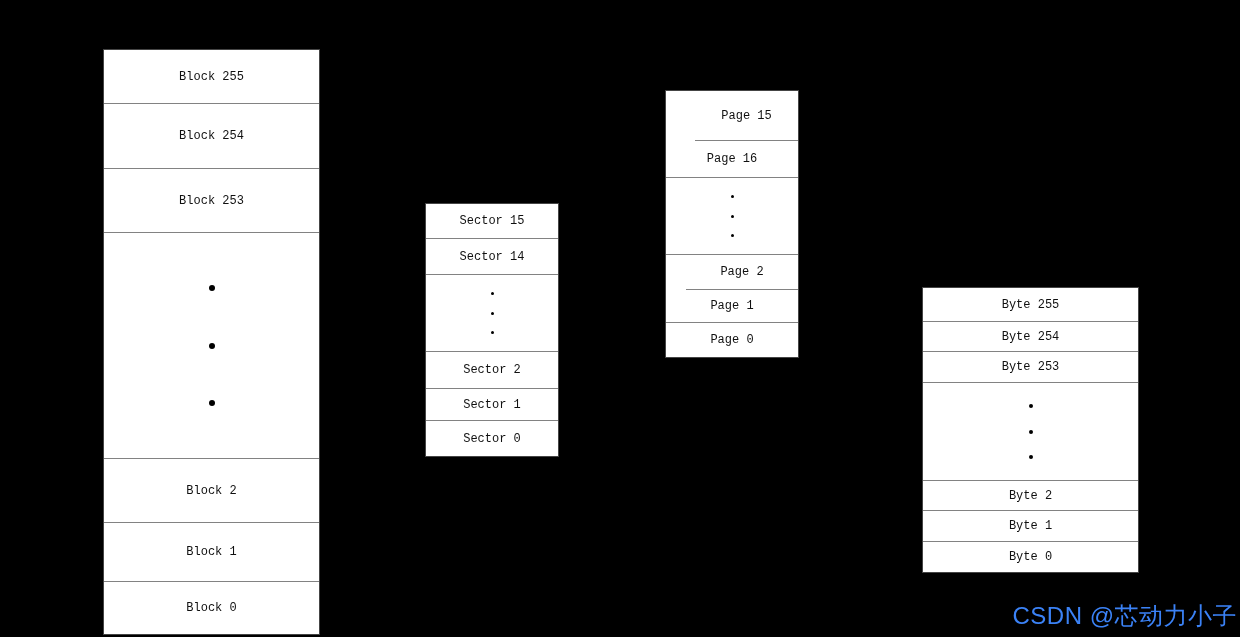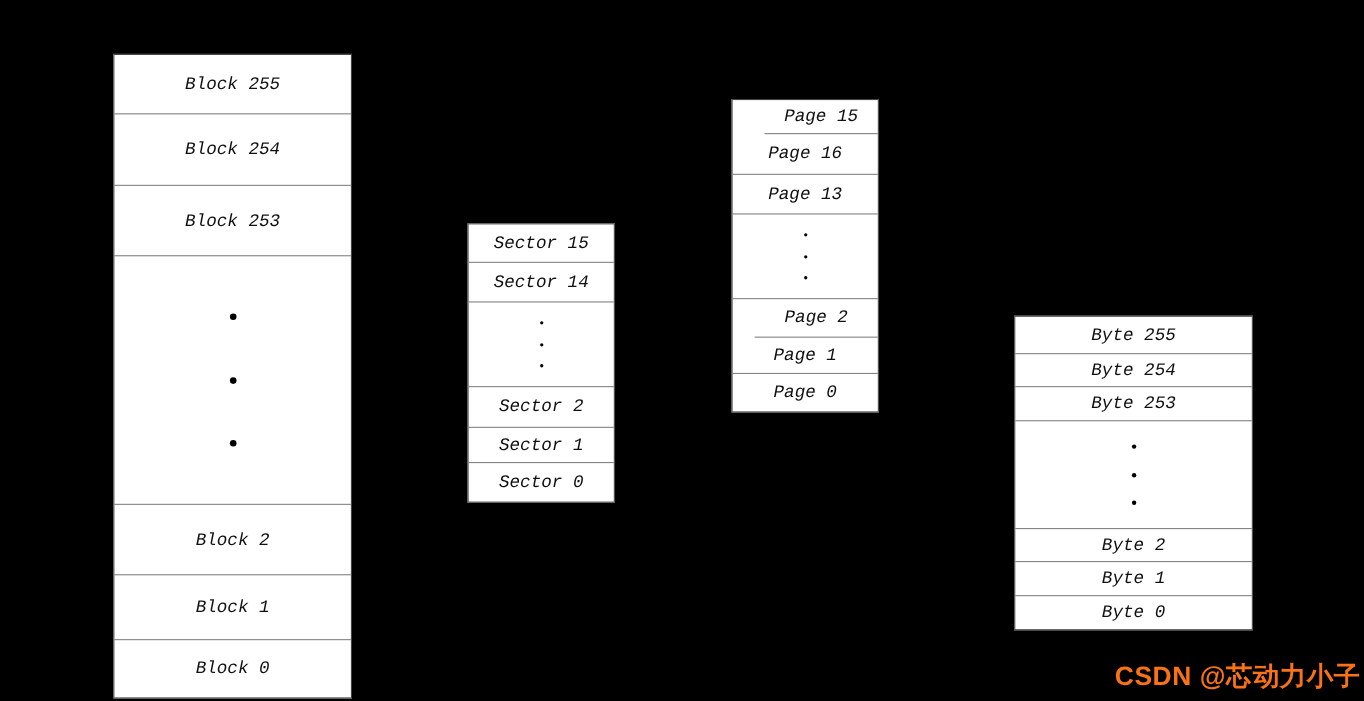--- a/index.html
+++ b/index.html
@@ -17,24 +17,23 @@
     box-sizing: content-box;
     background: var(--cell-fill, #fff);
     border: 1px solid var(--outer, #454545);
   }
   .cell {
     box-sizing: border-box;
     border-bottom: 1px solid var(--sep, #828282);
     display: flex;
     align-items: center;
     justify-content: center;
-    font-size: 16px;
+    font-size: 12px;
     color: var(--txt, #111);
     white-space: pre;
-    font-style: italic;
   }
   .cell:last-child { border-bottom: none; }
   .cell.dots {
     flex-direction: column;
     justify-content: space-evenly;
   }
   .dot {
     background: #000;
     border-radius: 50%;
     flex: 0 0 auto;
@@ -47,42 +46,41 @@
     font-size: 24px;
     font-weight: 500;
     letter-spacing: 0.5px;
     line-height: 30px;
   }
 </style>
 </head>
 <body>
 
 <div id="canvas" style="width: 1240px; height: 637px; background: rgb(0, 0, 0);">
-  <div class="watermark" style="color: #f97316; font-weight: bold;">CSDN @芯动力小子</div>
+  <div class="watermark" style="color: #3b82f6;">CSDN @芯动力小子</div>
 <div class="col" style="left: 103px; top: 49px; width: 215px;">
       <div class="cell" style="height: 54px;">Block 255</div>
       <div class="cell" style="height: 65px;">Block 254</div>
       <div class="cell" style="height: 64px;">Block 253</div>
       <div class="cell dots" style="height: 226px;"><span class="dot" style="height: 6px; width: 6px;"></span><span class="dot" style="height: 6px; width: 6px;"></span><span class="dot" style="height: 6px; width: 6px;"></span></div>
       <div class="cell" style="height: 64px;">Block 2</div>
       <div class="cell" style="height: 59px; text-align: center;">Block 1</div>
       <div class="cell" style="height: 52px;">Block 0</div>
     </div>
     <div class="col" style="left: 425px; top: 203px; width: 132px;">
       <div class="cell" style="height: 35px;">Sector 15</div>
       <div class="cell" style="height: 36px;">Sector 14</div>
       <div class="cell dots" style="height: 77px;"><span class="dot" style="height: 3px; width: 3px;"></span><span class="dot" style="height: 3px; width: 3px;"></span><span class="dot" style="height: 3px; width: 3px;"></span></div>
       <div class="cell" style="height: 37px;">Sector 2</div>
       <div class="cell" style="height: 32px;">Sector 1</div>
       <div class="cell" style="height: 35px;">Sector 0</div>
     </div>
     <div class="col" style="left: 665px; top: 90px; width: 132px;">
-      <div class="cell" style="height: 31px; margin-left: 29px;">Page 15</div>
+      <div class="cell" style="height: 50px; margin-left: 29px;">Page 15</div>
       <div class="cell" style="height: 37px;">Page 16</div>
-      <div class="cell" style="height: 36px;">Page 13</div>
       <div class="cell dots" style="height: 77px;"><span class="dot" style="height: 3px; width: 3px;"></span><span class="dot" style="height: 3px; width: 3px;"></span><span class="dot" style="height: 3px; width: 3px;"></span></div>
       <div class="cell" style="height: 35px; margin-left: 20px;">Page 2</div>
       <div class="cell" style="height: 33px;">Page 1</div>
       <div class="cell" style="height: 34px;">Page 0</div>
     </div>
     <div class="col" style="left: 922px; top: 287px; width: 215px;">
       <div class="cell" style="height: 34px;">Byte 255</div>
       <div class="cell" style="height: 30px;">Byte 254</div>
       <div class="cell" style="height: 31px;">Byte 253</div>
       <div class="cell dots" style="height: 98px;"><span class="dot" style="height: 4px; width: 4px;"></span><span class="dot" style="height: 4px; width: 4px;"></span><span class="dot" style="height: 4px; width: 4px;"></span></div>

